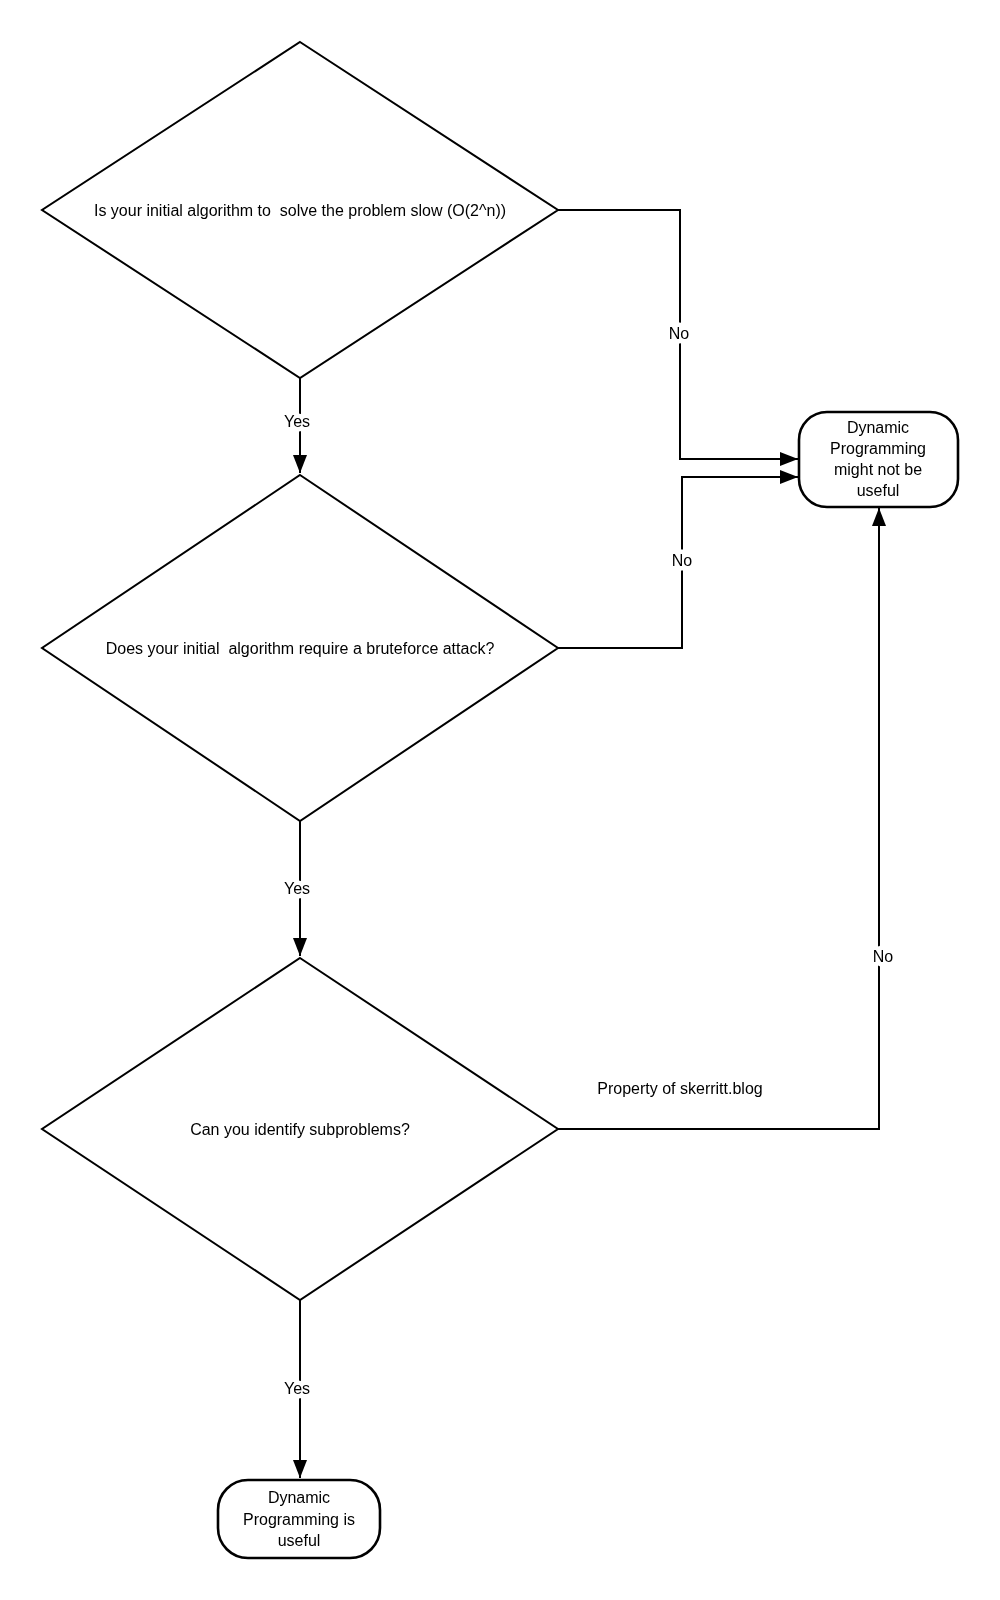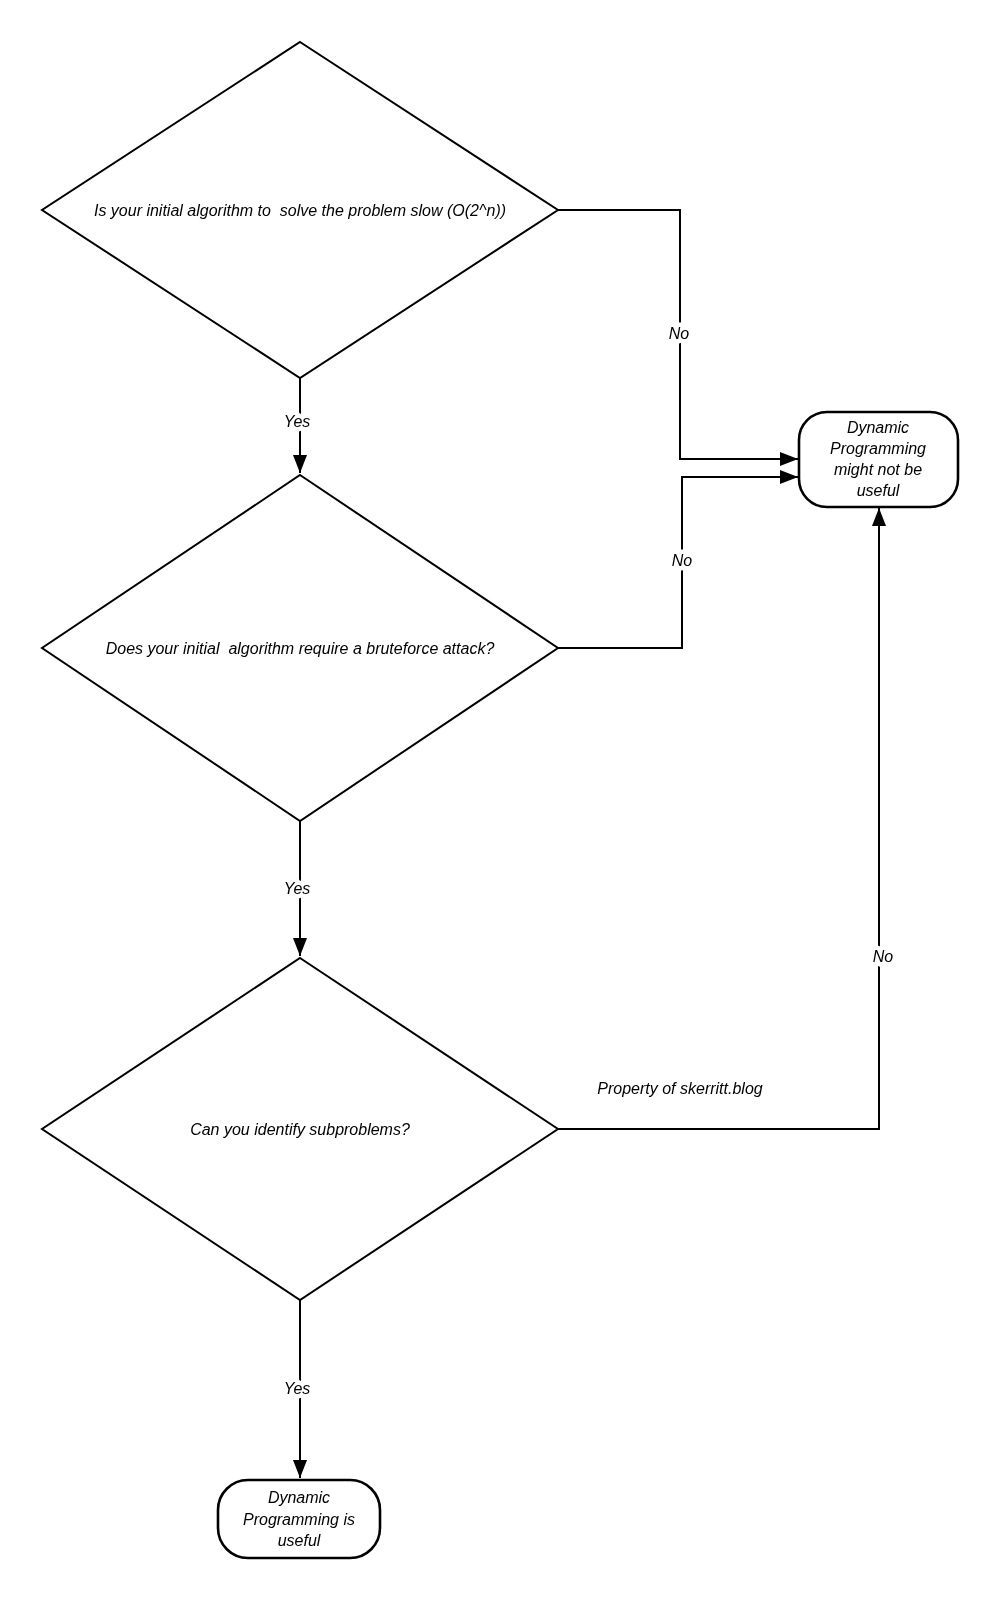--- a/index.html
+++ b/index.html
@@ -8,21 +8,20 @@
     background: #ffffff;
     width: 1000px;
     height: 1600px;
     overflow: hidden;
   }
   .canvas {
     position: relative;
     width: 1000px;
     height: 1600px;
     background: #ffffff;
-    font-style: italic;
   }
   svg { display: block; }
   .shape {
     fill: #ffffff;
     stroke: #000000;
     stroke-width: 2;
   }
   .terminal {
     stroke-width: 2.6;
   }

